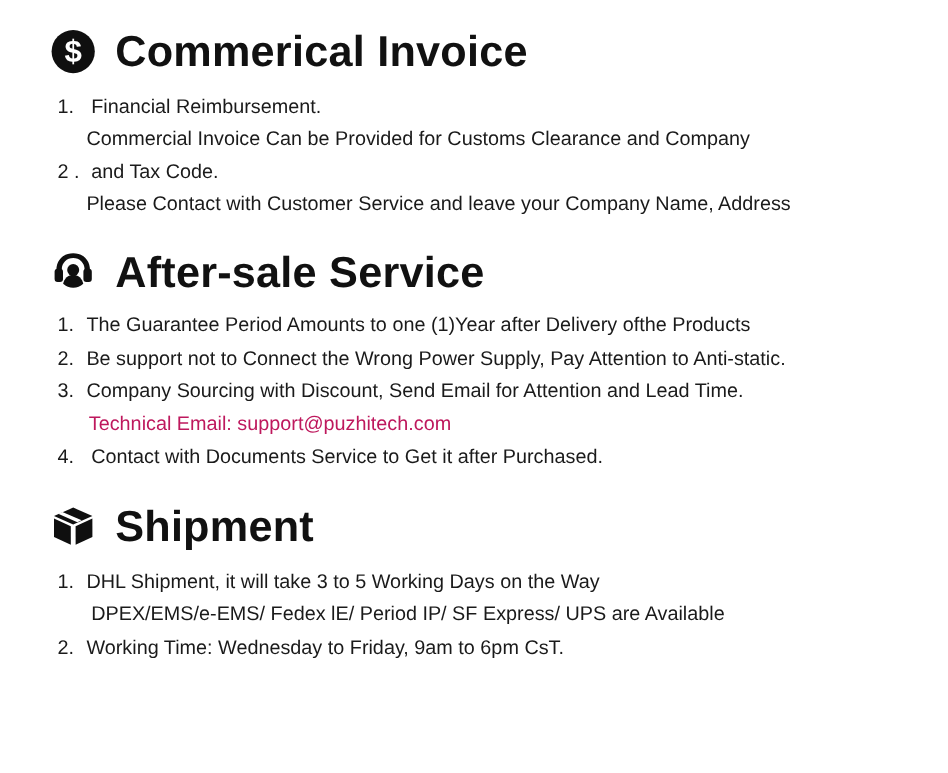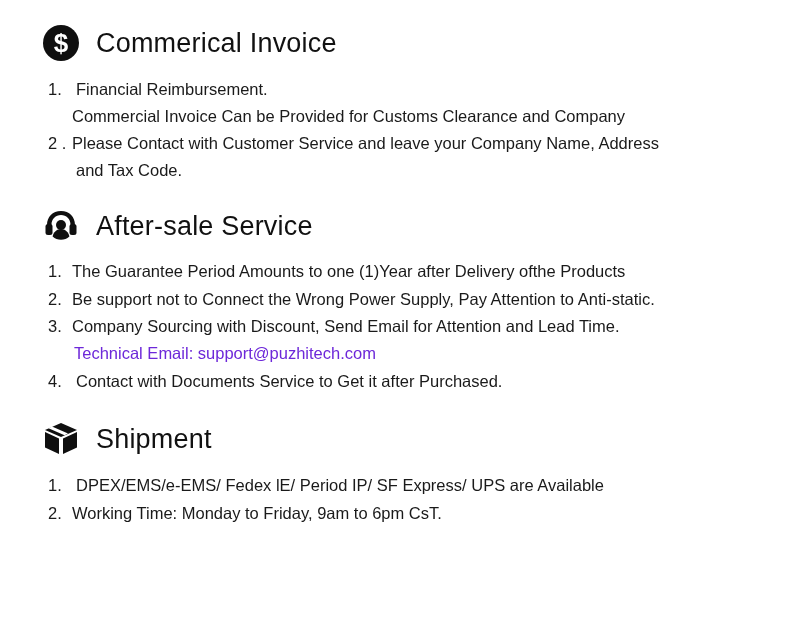--- a/index.html
+++ b/index.html
@@ -30,22 +30,22 @@
   }
   .section-icon {
     width: 42px;
     height: 42px;
     flex: 0 0 42px;
     display: flex;
     align-items: center;
     justify-content: center;
   }
   .section-title {
-    font-size: 27px;
-    font-weight: normal;
+    font-size: 36px;
+    font-weight: bold;
     letter-spacing: 0.2px;
     color: #111111;
     line-height: 1;
   }
   .items {
     list-style: none;
     margin: 0;
     padding: 0 0 0 8px;
   }
   .item {
@@ -65,21 +65,21 @@
   .item-body {
     flex: 1 1 auto;
   }
   .item-line {
     display: block;
   }
   .item-line.indent {
     padding-left: 4px;
   }
   .email-line {
-    color: #6d28d9;
+    color: #be185d;
     display: block;
     padding-left: 2px;
   }
   
   #section-invoice { margin-top: 4px; }
   #section-after-sale { margin-top: 22px; }
   #section-shipment { margin-top: 24px; }
   #section-after-sale .section-header { margin-bottom: 10px; }
   #section-shipment .section-header { margin-bottom: 12px; }
 </style>
@@ -102,22 +102,22 @@
       <li class="item">
         <span class="item-num">1.</span>
         <span class="item-body">
           <span class="item-line indent">Financial Reimbursement.</span>
           <span class="item-line">Commercial Invoice Can be Provided for Customs Clearance and Company</span>
         </span>
       </li>
       <li class="item">
         <span class="item-num">2 .</span>
         <span class="item-body">
+          <span class="item-line indent">and Tax Code.</span>
           <span class="item-line">Please Contact with Customer Service and leave your Company Name, Address</span>
-          <span class="item-line indent">and Tax Code.</span>
         </span>
       </li>
     </ul>
   </div>
 
   <div class="section" id="section-after-sale">
     <div class="section-header">
       <span class="section-icon">
         <svg width="40" height="40" viewBox="0 0 40 40" aria-hidden="true">
           <path d="M20 4 C11.5 4 6 10 6 18 L6 23 L10.5 23 L10.5 17.5 C10.5 12 14.7 8 20 8 C25.3 8 29.5 12 29.5 17.5 L29.5 23 L34 23 L34 18 C34 10 28.5 4 20 4 Z" fill="#0f0f0f"></path>
@@ -167,25 +167,26 @@
           <path d="M36 13 L22 19.5 L22 35 L36 28.5 Z" fill="#0f0f0f"></path>
           <path d="M11 7.6 L27 14.6 L23.5 16.2 L7.5 9.2 Z" fill="#ffffff"></path>
         </svg>
       </span>
       <span class="section-title">Shipment</span>
     </div>
     <ul class="items">
       <li class="item">
         <span class="item-num">1.</span>
         <span class="item-body">
+          <span class="item-line">DHL Shipment, it will take 3 to 5 Working Days on the Way</span>
           <span class="item-line indent">DPEX/EMS/e-EMS/ Fedex lE/ Period IP/ SF Express/ UPS are Available</span>
         </span>
       </li>
       <li class="item">
         <span class="item-num">2.</span>
         <span class="item-body">
-          <span class="item-line">Working Time: Monday to Friday, 9am to 6pm CsT.</span>
+          <span class="item-line">Working Time: Wednesday to Friday, 9am to 6pm CsT.</span>
         </span>
       </li>
     </ul>
   </div>
 
 </div>
 
 </body></html>

